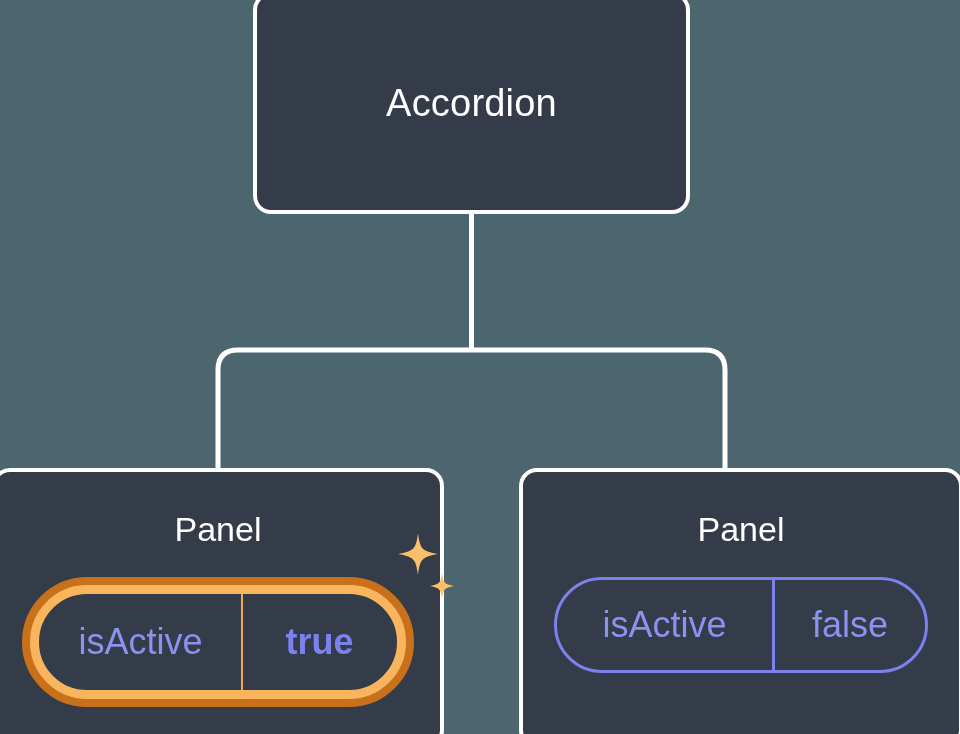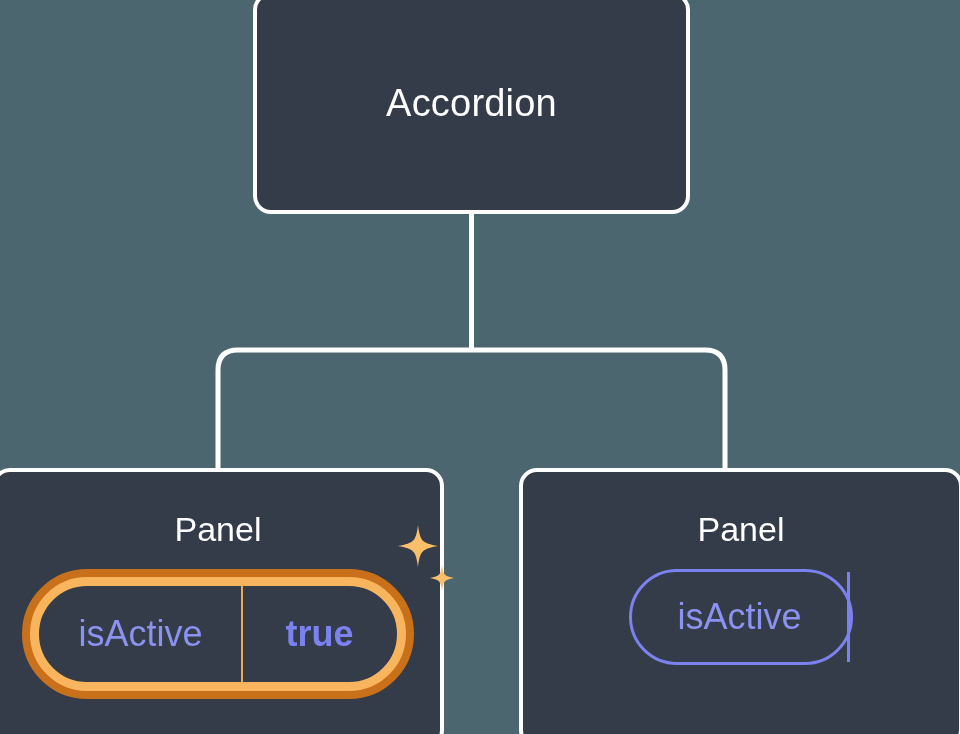--- a/index.html
+++ b/index.html
@@ -66,21 +66,21 @@
     padding-top: 40px;
     box-sizing: border-box;
   }
   .node-panel.left  { left: -8px;  width: 452px; }
   .node-panel.right { left: 519px; width: 444px; }
 
   .node-panel .node-title {
     font-size: 34px;
     color: #ffffff;
     line-height: 1;
-    margin-bottom: 0;
+    margin-bottom: 8px;
   }
 
   
   .pill-wrap {
     position: relative;
     margin-top: 23px;
   }
   .pill {
     display: flex;
     align-items: stretch;
@@ -186,17 +186,18 @@
       </svg>
     </div>
   </div>
 
   <div class="node node-panel right">
     <div class="node-title">Panel</div>
 
     <div class="pill-wrap">
       <div class="pill inactive">
         <div class="pill-cell pill-key">isActive</div>
+        <div class="pill-cell pill-value">false</div>
       </div>
     </div>
   </div>
 
 </div>
 
 </body></html>

